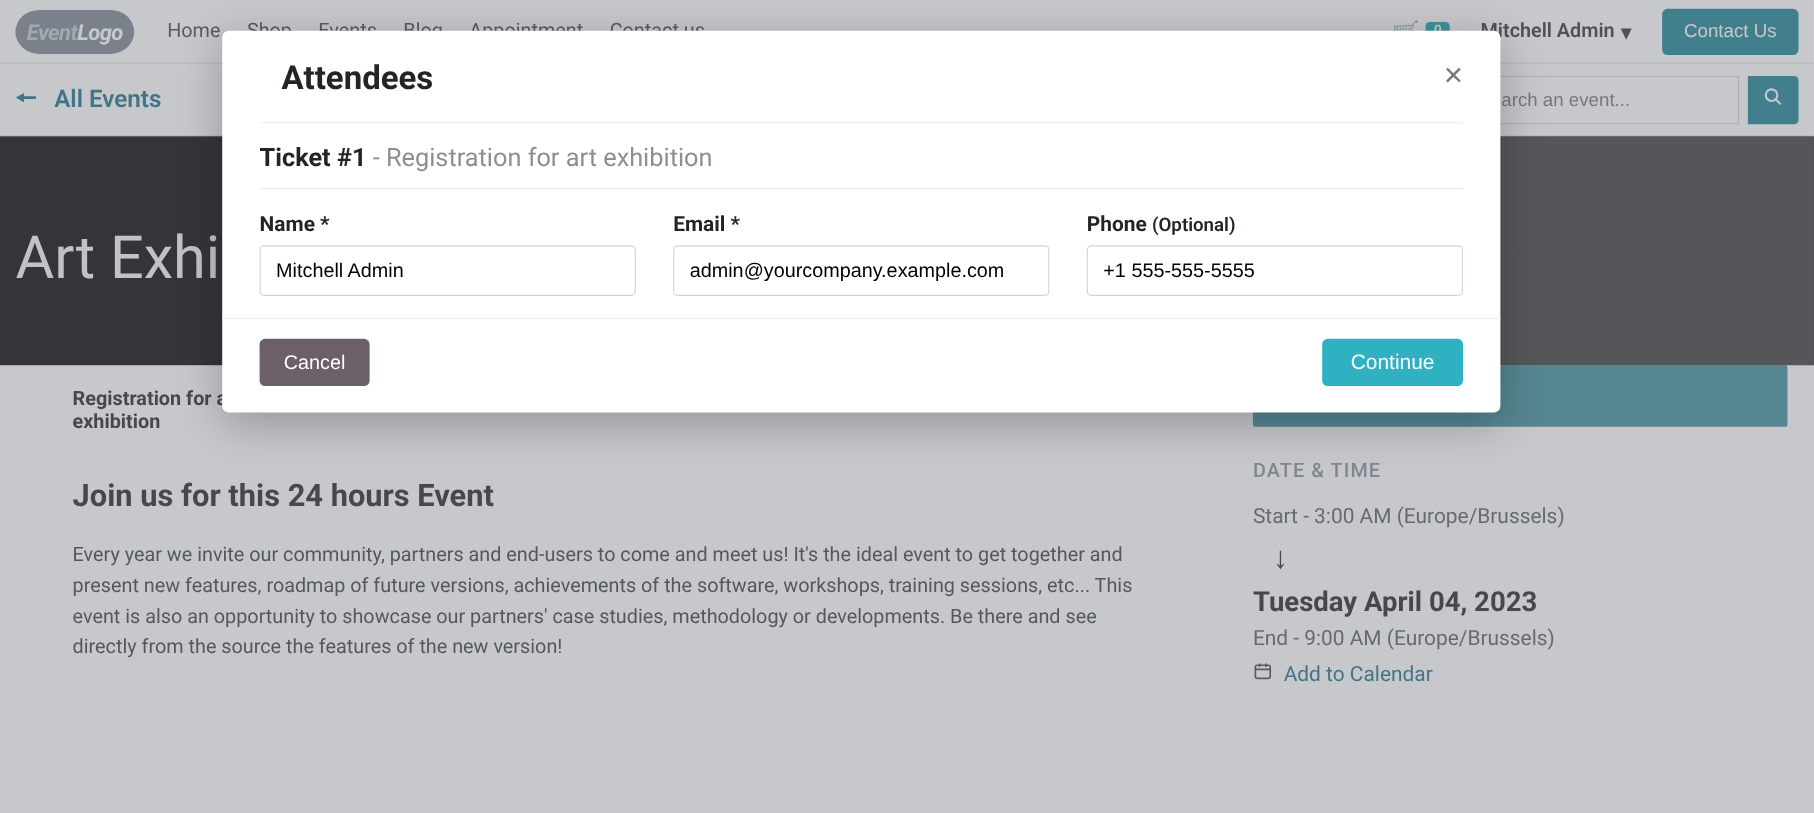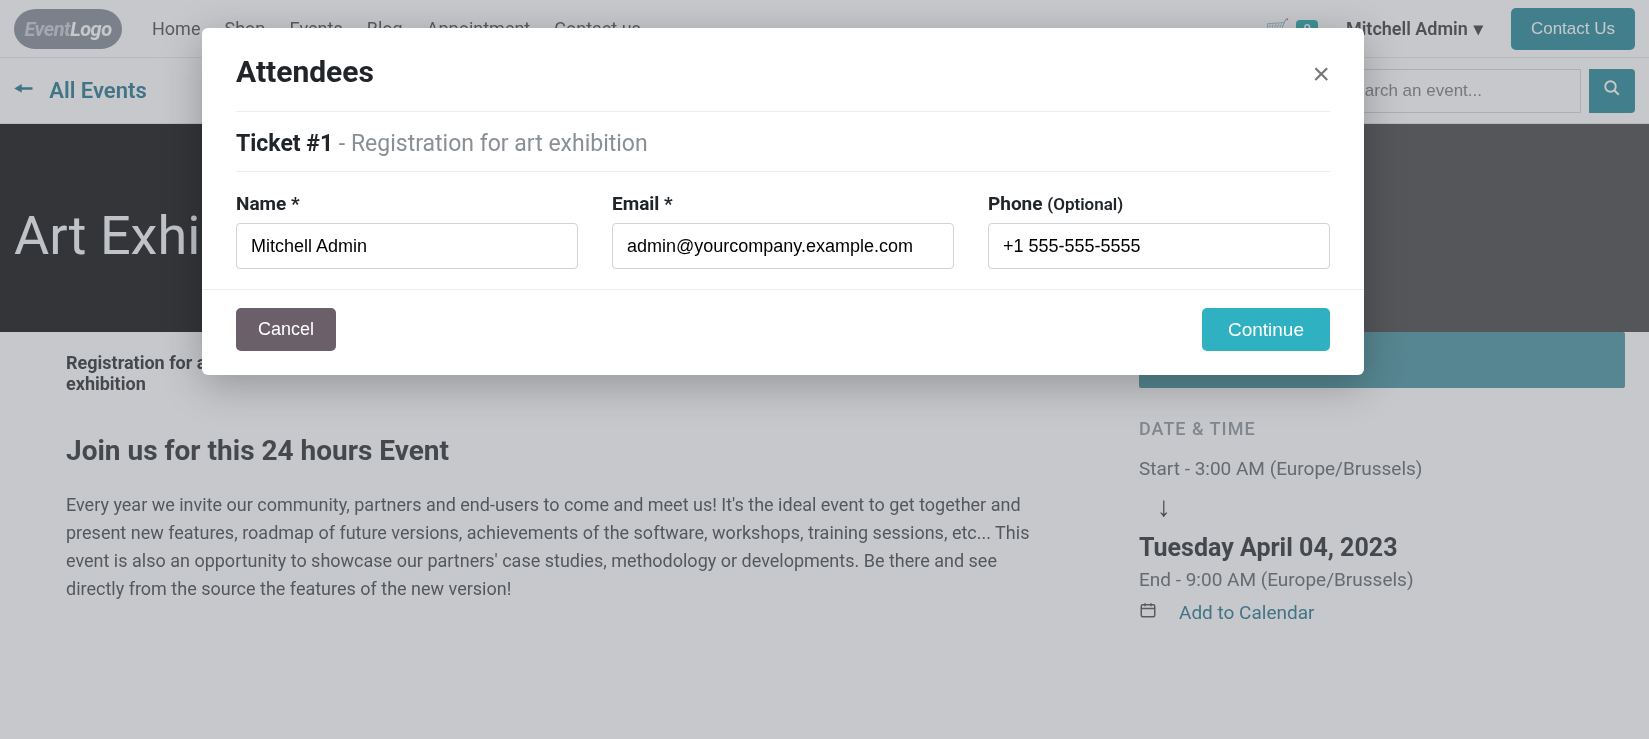--- a/index.html
+++ b/index.html
@@ -38,28 +38,28 @@
 .tz { color:#7a7f87; font-size:15px; }
 .event-heading { font-size:28px; font-weight:700; margin-bottom:24px; }
 .event-desc { font-size:18px; line-height:1.55; color:#3a3f45; max-width:990px; }
 
 .right { width:510px; padding:0 24px 0 0; }
 .register-top { height:56px; background:#3e8e9b; border-radius:2px; margin-bottom:30px; }
 .side-label { color:#888f96; font-size:18px; letter-spacing:1px; margin-bottom:18px; font-weight:500; }
 .date-big { font-size:25px; font-weight:700; margin-bottom:6px; }
 .date-sub { font-size:19px; color:#5a6068; margin-bottom:10px; }
 .arrow-down { font-size:28px; margin:4px 0 10px 18px; }
-.cal-link { color:#1d6f8b; font-size:19px; display:inline-flex; align-items:center; gap:22px; text-decoration:none; }
+.cal-link { color:#1d6f8b; font-size:19px; display:inline-flex; align-items:center; gap:10px; text-decoration:none; }
 
 
 .scrim { position:absolute; inset:0; background:rgba(120,125,130,0.42); }
 
 
 .modal { position:absolute; left:202px; top:28px; width:1162px; background:#fff; border-radius:6px; box-shadow:0 10px 40px rgba(0,0,0,0.25); }
-.modal-head { display:flex; align-items:flex-end; justify-content:space-between; padding:26px 34px 22px; }
+.modal-head { display:flex; align-items:flex-start; justify-content:space-between; padding:26px 34px 22px;margin-left:20px; }
 .modal-title { font-size:30px; font-weight:700; }
 .modal-close { font-size:30px; color:#777; background:none; border:none; cursor:pointer; line-height:1; }
 .modal-body { padding:0 34px 20px; }
 .ticket-hdr { font-size:23px; padding:18px 0 14px; border-top:1px solid #eee; }
 .ticket-hdr .num { font-weight:700; }
 .ticket-hdr .sub { color:#8a8f96; font-weight:400;margin-top:44px; }
 .divider { height:1px; background:#ececec; margin-bottom:20px; }
 .form-row { display:flex; gap:34px; }
 .field { flex:1; display:flex; flex-direction:column; gap:8px; }
 .field label { font-size:19px; font-weight:700; }

